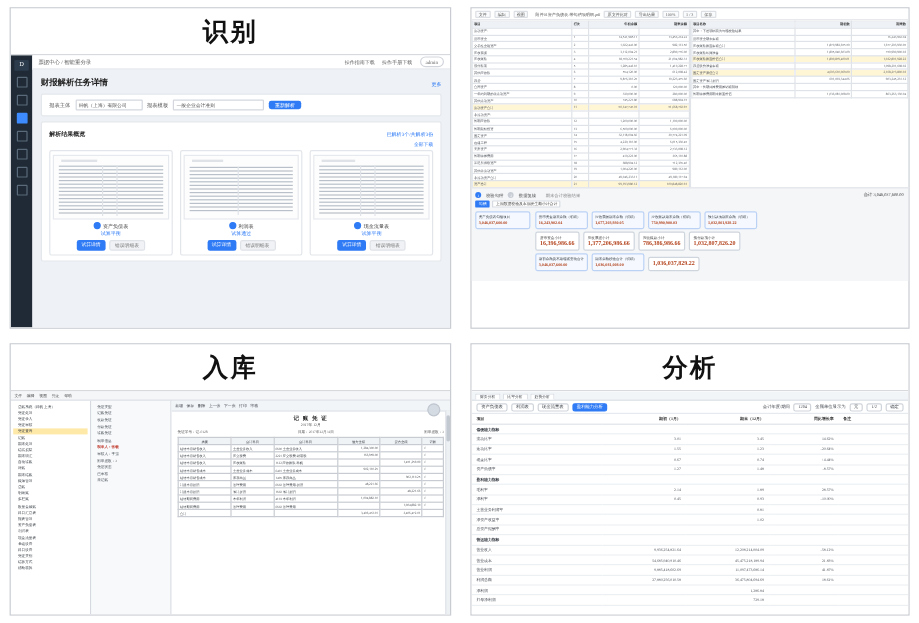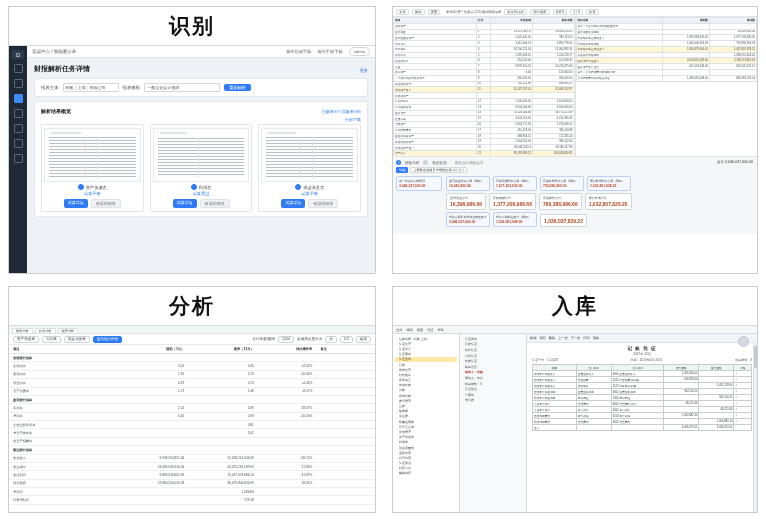--- a/index.html
+++ b/index.html
@@ -3,20 +3,21 @@
 <meta charset="utf-8">
 <style>
   html,body{margin:0;padding:0;background:#ffffff;}
   body{width:766px;height:519px;font-family:"Liberation Sans",sans-serif;overflow:hidden;}
   .grid{
     width:766px;height:519px;
     display:grid;
     grid-template-columns:384px 382px;
     grid-template-rows:280px 239px;
     box-sizing:border-box;
+    font-family:Liberation Serif, serif;
   }
   .cell{position:relative;box-sizing:border-box;padding:6px 8px 6px 8px;}
   .panel{
     position:relative;width:100%;height:100%;
     border:1px solid #c9ccd1;background:#fff;box-sizing:border-box;
     overflow:hidden;
   }
   .ptitle{
     height:38px;display:flex;align-items:center;justify-content:center;
     font-size:21px;font-weight:bold;color:#111;letter-spacing:2px;
@@ -597,197 +598,20 @@
                   <div class="p2-node sm">
                     <div>期末余额校验合计（明细）</div>
                     <div class="v">1,036,081,008.00</div>
                   </div>
                   <div class="p2-big" style="align-self:flex-end;">
                     <div class="bv">1,036,037,829.22</div>
                   </div>
                 </div>
               </div>
             </div>
-          </div>
-        </div>
-      </div>
-    </div>
-  </div>
-
-  <div class="cell">
-    <div class="panel">
-      <div class="ptitle">分析</div>
-      <div class="shot" style="background:#fff;">
-        <div class="app4">
-          <div class="p4-tabs" id="p4-tabs">
-              <span class="t">财务分析</span>
-              <span class="t">比率分析</span>
-              <span class="t">趋势分析</span>
-            </div>
-          <div class="p4-toolbar">
-            <span class="tb">资产负债表</span>
-            <span class="tb">利润表</span>
-            <span class="tb">现金流量表</span>
-            <span class="tb on">盈利能力分析</span>
-            <span class="grow">
-              <span>会计年度/期间</span>
-              <span class="tb">1204</span>
-              <span>金额单位显示为</span>
-              <span class="tb">元</span>
-              <span class="tb">1/2</span>
-              <span class="tb">确定</span>
-            </span>
-          </div>
-          <div style="flex:1;overflow:hidden;">
-            <table class="t4">
-              <colgroup>
-                  <col style="width:30%">
-                  <col style="width:19%">
-                  <col style="width:19%">
-                  <col style="width:16%">
-                  <col style="width:16%">
-                </colgroup>
-              <thead>
-                  <tr id="p4-thead">
-                    <th class="">项目</th>
-                    <th class="r">期初（1月）</th>
-                    <th class="r">期末（12月）</th>
-                    <th class="r">同比增长率</th>
-                    <th class="">备注</th>
-                  </tr>
-                </thead>
-              <tbody id="p4-tbody">
-                  <tr class="sec">
-                    <td>偿债能力指标</td>
-                    <td class="r"></td>
-                    <td class="r"></td>
-                    <td class="r "></td>
-                    <td></td>
-                  </tr>
-                  <tr class="">
-                    <td>流动比率</td>
-                    <td class="r">3.01</td>
-                    <td class="r">3.45</td>
-                    <td class="r ">14.62%</td>
-                    <td></td>
-                  </tr>
-                  <tr class="">
-                    <td>速动比率</td>
-                    <td class="r">1.55</td>
-                    <td class="r">1.23</td>
-                    <td class="r neg">-20.64%</td>
-                    <td></td>
-                  </tr>
-                  <tr class="">
-                    <td>现金比率</td>
-                    <td class="r">0.67</td>
-                    <td class="r">0.74</td>
-                    <td class="r ">+4.44%</td>
-                    <td></td>
-                  </tr>
-                  <tr class="">
-                    <td>资产负债率</td>
-                    <td class="r">1.27</td>
-                    <td class="r">1.48</td>
-                    <td class="r neg">-8.57%</td>
-                    <td></td>
-                  </tr>
-                  <tr class="sec">
-                    <td>盈利能力指标</td>
-                    <td class="r"></td>
-                    <td class="r"></td>
-                    <td class="r "></td>
-                    <td></td>
-                  </tr>
-                  <tr class="">
-                    <td>毛利率</td>
-                    <td class="r">2.14</td>
-                    <td class="r">1.89</td>
-                    <td class="r ">28.57%</td>
-                    <td></td>
-                  </tr>
-                  <tr class="">
-                    <td>净利率</td>
-                    <td class="r">0.45</td>
-                    <td class="r">0.93</td>
-                    <td class="r neg">-10.00%</td>
-                    <td></td>
-                  </tr>
-                  <tr class="">
-                    <td>主营业务利润率</td>
-                    <td class="r"></td>
-                    <td class="r">0.81</td>
-                    <td class="r "></td>
-                    <td></td>
-                  </tr>
-                  <tr class="">
-                    <td>净资产收益率</td>
-                    <td class="r"></td>
-                    <td class="r">1.02</td>
-                    <td class="r "></td>
-                    <td></td>
-                  </tr>
-                  <tr class="">
-                    <td>总资产报酬率</td>
-                    <td class="r"></td>
-                    <td class="r"></td>
-                    <td class="r "></td>
-                    <td></td>
-                  </tr>
-                  <tr class="sec">
-                    <td>营运能力指标</td>
-                    <td class="r"></td>
-                    <td class="r"></td>
-                    <td class="r "></td>
-                    <td></td>
-                  </tr>
-                  <tr class="">
-                    <td>营业收入</td>
-                    <td class="r">9,936,254,821.64</td>
-                    <td class="r">12,208,214,004.09</td>
-                    <td class="r neg">-58.12%</td>
-                    <td></td>
-                  </tr>
-                  <tr class="">
-                    <td>营业成本</td>
-                    <td class="r">54,685,940,910.46</td>
-                    <td class="r">45,475,218,189.94</td>
-                    <td class="r ">21.83%</td>
-                    <td></td>
-                  </tr>
-                  <tr class="">
-                    <td>营业利润</td>
-                    <td class="r">9,885,418,602.69</td>
-                    <td class="r">11,097,473,686.14</td>
-                    <td class="r ">41.87%</td>
-                    <td></td>
-                  </tr>
-                  <tr class="">
-                    <td>利润总额</td>
-                    <td class="r">27,880,256,010.58</td>
-                    <td class="r">36,475,804,694.69</td>
-                    <td class="r ">18.61%</td>
-                    <td></td>
-                  </tr>
-                  <tr class="">
-                    <td>净利润</td>
-                    <td class="r"></td>
-                    <td class="r">1,286.84</td>
-                    <td class="r "></td>
-                    <td></td>
-                  </tr>
-                  <tr class="">
-                    <td>归母净利润</td>
-                    <td class="r"></td>
-                    <td class="r">729.18</td>
-                    <td class="r "></td>
-                    <td></td>
-                  </tr>
-                </tbody>
-            </table>
           </div>
         </div>
       </div>
     </div>
   </div>
 
   <div class="cell">
     <div class="panel">
       <div class="ptitle">入库</div>
       <div class="shot">
@@ -968,13 +792,190 @@
               <div class="p3-scroll">
                   <i></i>
                 </div>
             </div>
           </div>
         </div>
       </div>
     </div>
   </div>
 
+  <div class="cell">
+    <div class="panel">
+      <div class="ptitle">分析</div>
+      <div class="shot" style="background:#fff;">
+        <div class="app4">
+          <div class="p4-tabs" id="p4-tabs">
+              <span class="t">财务分析</span>
+              <span class="t">比率分析</span>
+              <span class="t">趋势分析</span>
+            </div>
+          <div class="p4-toolbar">
+            <span class="tb">资产负债表</span>
+            <span class="tb">利润表</span>
+            <span class="tb">现金流量表</span>
+            <span class="tb on">盈利能力分析</span>
+            <span class="grow">
+              <span>会计年度/期间</span>
+              <span class="tb">1204</span>
+              <span>金额单位显示为</span>
+              <span class="tb">元</span>
+              <span class="tb">1/2</span>
+              <span class="tb">确定</span>
+            </span>
+          </div>
+          <div style="flex:1;overflow:hidden;">
+            <table class="t4">
+              <colgroup>
+                  <col style="width:30%">
+                  <col style="width:19%">
+                  <col style="width:19%">
+                  <col style="width:16%">
+                  <col style="width:16%">
+                </colgroup>
+              <thead>
+                  <tr id="p4-thead">
+                    <th class="">项目</th>
+                    <th class="r">期初（1月）</th>
+                    <th class="r">期末（12月）</th>
+                    <th class="r">同比增长率</th>
+                    <th class="">备注</th>
+                  </tr>
+                </thead>
+              <tbody id="p4-tbody">
+                  <tr class="sec">
+                    <td>偿债能力指标</td>
+                    <td class="r"></td>
+                    <td class="r"></td>
+                    <td class="r "></td>
+                    <td></td>
+                  </tr>
+                  <tr class="">
+                    <td>流动比率</td>
+                    <td class="r">3.01</td>
+                    <td class="r">3.45</td>
+                    <td class="r ">14.62%</td>
+                    <td></td>
+                  </tr>
+                  <tr class="">
+                    <td>速动比率</td>
+                    <td class="r">1.55</td>
+                    <td class="r">1.23</td>
+                    <td class="r neg">-20.64%</td>
+                    <td></td>
+                  </tr>
+                  <tr class="">
+                    <td>现金比率</td>
+                    <td class="r">0.67</td>
+                    <td class="r">0.74</td>
+                    <td class="r ">+4.44%</td>
+                    <td></td>
+                  </tr>
+                  <tr class="">
+                    <td>资产负债率</td>
+                    <td class="r">1.27</td>
+                    <td class="r">1.48</td>
+                    <td class="r neg">-8.57%</td>
+                    <td></td>
+                  </tr>
+                  <tr class="sec">
+                    <td>盈利能力指标</td>
+                    <td class="r"></td>
+                    <td class="r"></td>
+                    <td class="r "></td>
+                    <td></td>
+                  </tr>
+                  <tr class="">
+                    <td>毛利率</td>
+                    <td class="r">2.14</td>
+                    <td class="r">1.89</td>
+                    <td class="r ">28.57%</td>
+                    <td></td>
+                  </tr>
+                  <tr class="">
+                    <td>净利率</td>
+                    <td class="r">0.45</td>
+                    <td class="r">0.93</td>
+                    <td class="r neg">-10.00%</td>
+                    <td></td>
+                  </tr>
+                  <tr class="">
+                    <td>主营业务利润率</td>
+                    <td class="r"></td>
+                    <td class="r">0.81</td>
+                    <td class="r "></td>
+                    <td></td>
+                  </tr>
+                  <tr class="">
+                    <td>净资产收益率</td>
+                    <td class="r"></td>
+                    <td class="r">1.02</td>
+                    <td class="r "></td>
+                    <td></td>
+                  </tr>
+                  <tr class="">
+                    <td>总资产报酬率</td>
+                    <td class="r"></td>
+                    <td class="r"></td>
+                    <td class="r "></td>
+                    <td></td>
+                  </tr>
+                  <tr class="sec">
+                    <td>营运能力指标</td>
+                    <td class="r"></td>
+                    <td class="r"></td>
+                    <td class="r "></td>
+                    <td></td>
+                  </tr>
+                  <tr class="">
+                    <td>营业收入</td>
+                    <td class="r">9,936,254,821.64</td>
+                    <td class="r">12,208,214,004.09</td>
+                    <td class="r neg">-58.12%</td>
+                    <td></td>
+                  </tr>
+                  <tr class="">
+                    <td>营业成本</td>
+                    <td class="r">54,685,940,910.46</td>
+                    <td class="r">45,475,218,189.94</td>
+                    <td class="r ">21.83%</td>
+                    <td></td>
+                  </tr>
+                  <tr class="">
+                    <td>营业利润</td>
+                    <td class="r">9,885,418,602.69</td>
+                    <td class="r">11,097,473,686.14</td>
+                    <td class="r ">41.87%</td>
+                    <td></td>
+                  </tr>
+                  <tr class="">
+                    <td>利润总额</td>
+                    <td class="r">27,880,256,010.58</td>
+                    <td class="r">36,475,804,694.69</td>
+                    <td class="r ">18.61%</td>
+                    <td></td>
+                  </tr>
+                  <tr class="">
+                    <td>净利润</td>
+                    <td class="r"></td>
+                    <td class="r">1,286.84</td>
+                    <td class="r "></td>
+                    <td></td>
+                  </tr>
+                  <tr class="">
+                    <td>归母净利润</td>
+                    <td class="r"></td>
+                    <td class="r">729.18</td>
+                    <td class="r "></td>
+                    <td></td>
+                  </tr>
+                </tbody>
+            </table>
+          </div>
+        </div>
+      </div>
+    </div>
+  </div>
+
 </div>
 
 </body></html>

